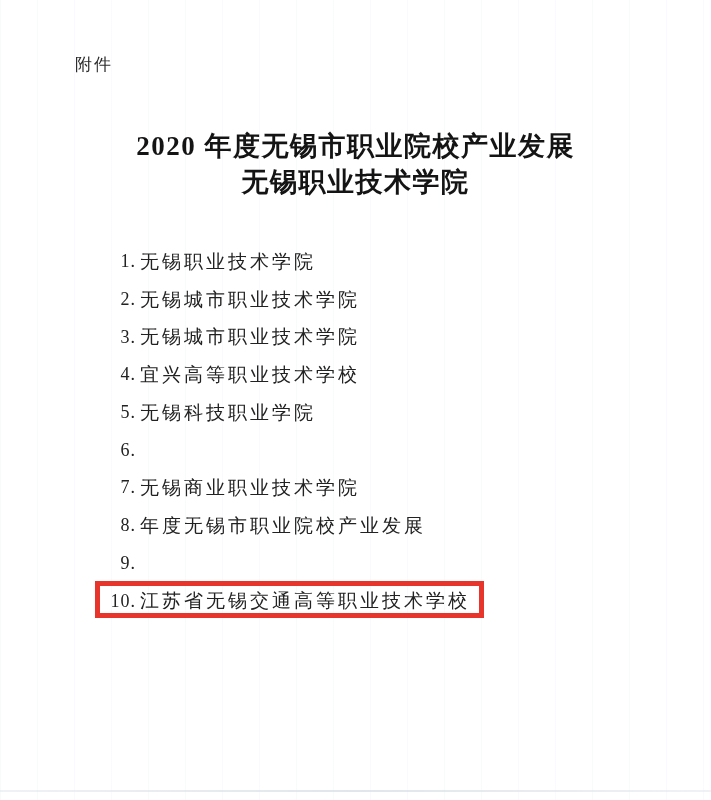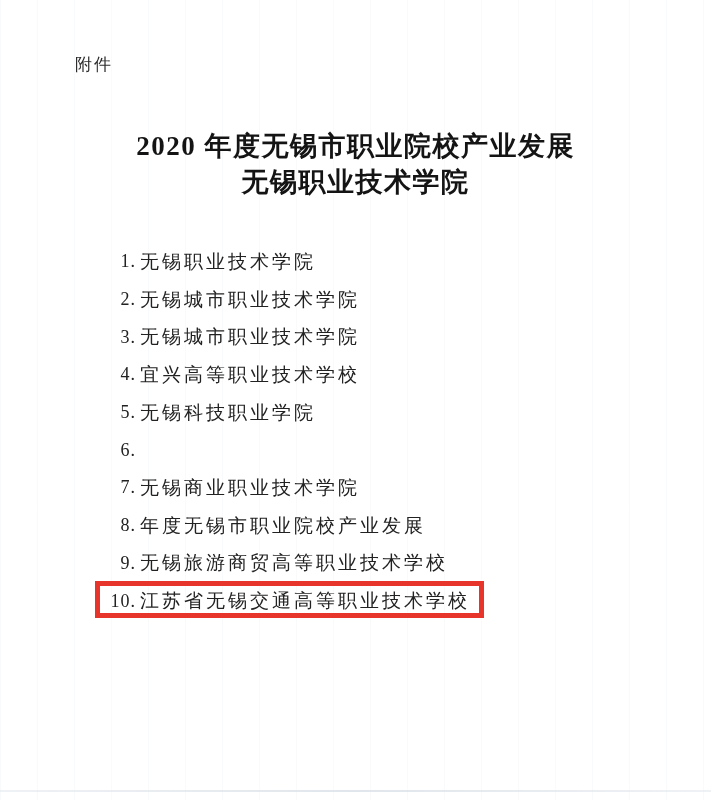--- a/index.html
+++ b/index.html
@@ -133,21 +133,20 @@
   <div class="unit-row">
     <span class="unit-number">7.</span>
     <span class="unit-name">无锡商业职业技术学院</span>
   </div>
   <div class="unit-row">
     <span class="unit-number">8.</span>
     <span class="unit-name">年度无锡市职业院校产业发展</span>
   </div>
   <div class="unit-row">
     <span class="unit-number">9.</span>
-    <span class="unit-name">无锡旅游商贸高等职业技术学校</span>
   </div>
   <div class="unit-row">
     <div class="highlight-box" style="border-color: rgb(232, 53, 43);"></div>
     <span class="unit-number">10.</span>
     <span class="unit-name">江苏省无锡交通高等职业技术学校</span>
   </div>
 </div>
 
 <div class="page-bottom-edge"></div>
 

